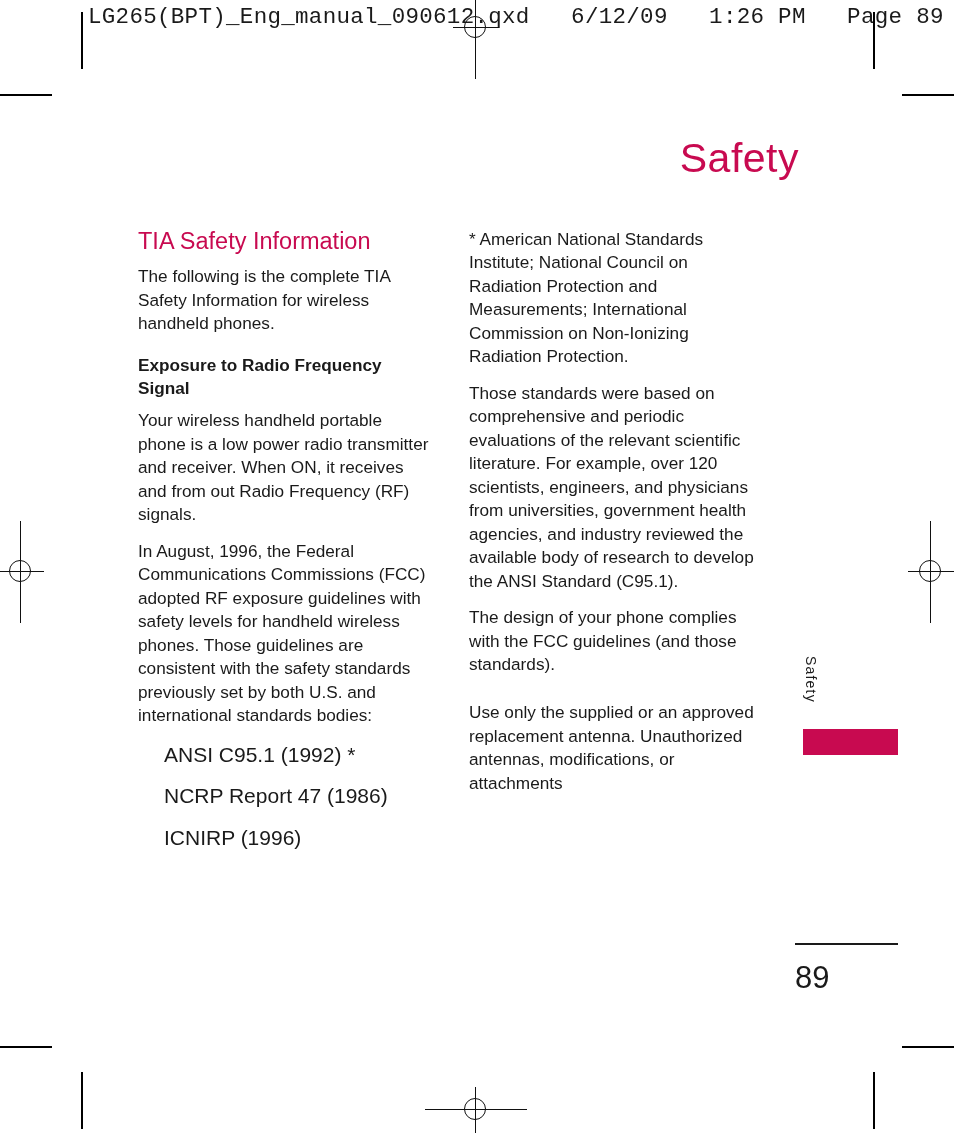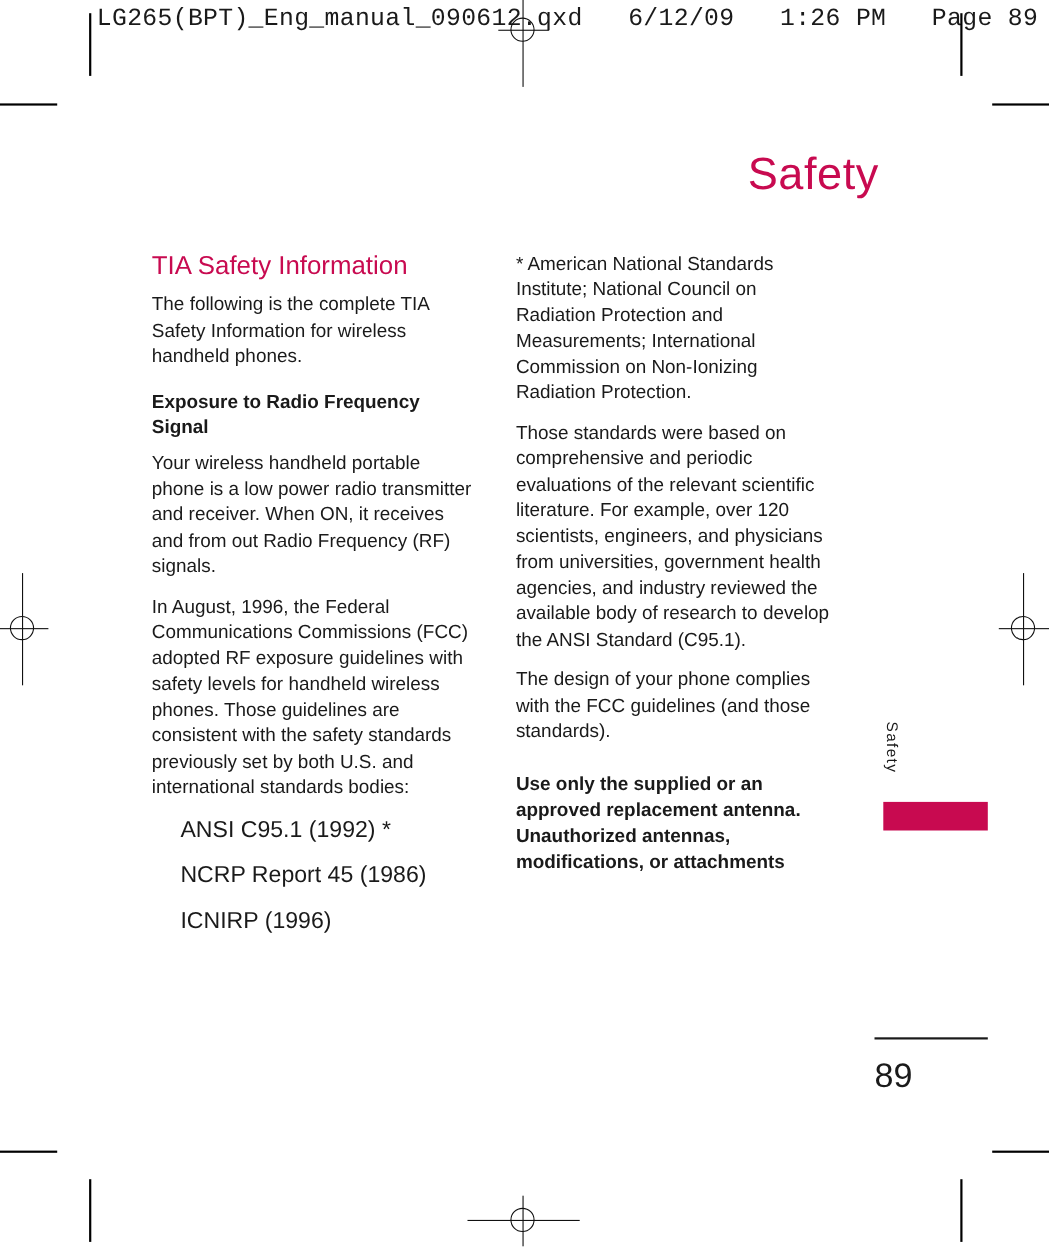--- a/index.html
+++ b/index.html
@@ -101,21 +101,21 @@
     line-height: 1.36;
     margin: 0 0 9px 0;
   }
   .body-p {
     font-size: 17.2px;
     font-weight: 400;
     color: #1a1a1a;
     line-height: 1.365;
     margin: 0 0 13px 0;
   }
-  .body-p.last { margin-bottom: 0; font-weight: bold; }
+  .body-p.last { margin-bottom: 0; }
   .spacer-lg { height: 12px; }
   .spacer-sm { height: 5px; }
 
   .std-list { margin: 4px 0 0 0; padding: 0; list-style: none; }
   .std-list li {
     font-size: 21px;
     color: #1a1a1a;
     line-height: 1.365;
     margin-left: 26px;
     margin-bottom: 13px;
@@ -215,21 +215,21 @@
       <div class="spacer-sm"></div>
 
       <h3 class="sub-title">Exposure to Radio Frequency Signal</h3>
 
       <p class="body-p">Your wireless handheld portable phone is a low power radio transmitter and receiver. When ON, it receives and from out Radio Frequency (RF) signals.</p>
 
       <p class="body-p">In August, 1996, the Federal Communications Commissions (FCC) adopted RF exposure guidelines with safety levels for handheld wireless phones. Those guidelines are consistent with the safety standards previously set by both U.S. and international standards bodies:</p>
 
       <ul class="std-list">
         <li>ANSI C95.1 (1992) *</li>
-        <li>NCRP Report 45 (1986)</li>
+        <li>NCRP Report 47 (1986)</li>
         <li>ICNIRP (1996)</li>
       </ul>
     </div>
 
     <div class="col">
       <p class="body-p">* American National Standards Institute; National Council on Radiation Protection and Measurements; International Commission on Non-Ionizing Radiation Protection.</p>
 
       <p class="body-p">Those standards were based on comprehensive and periodic evaluations of the relevant scientific literature. For example, over 120 scientists, engineers, and physicians from universities, government health agencies, and industry reviewed the available body of research to develop the ANSI Standard (C95.1).</p>
 
       <p class="body-p">The design of your phone complies with the FCC guidelines (and those standards).</p>

